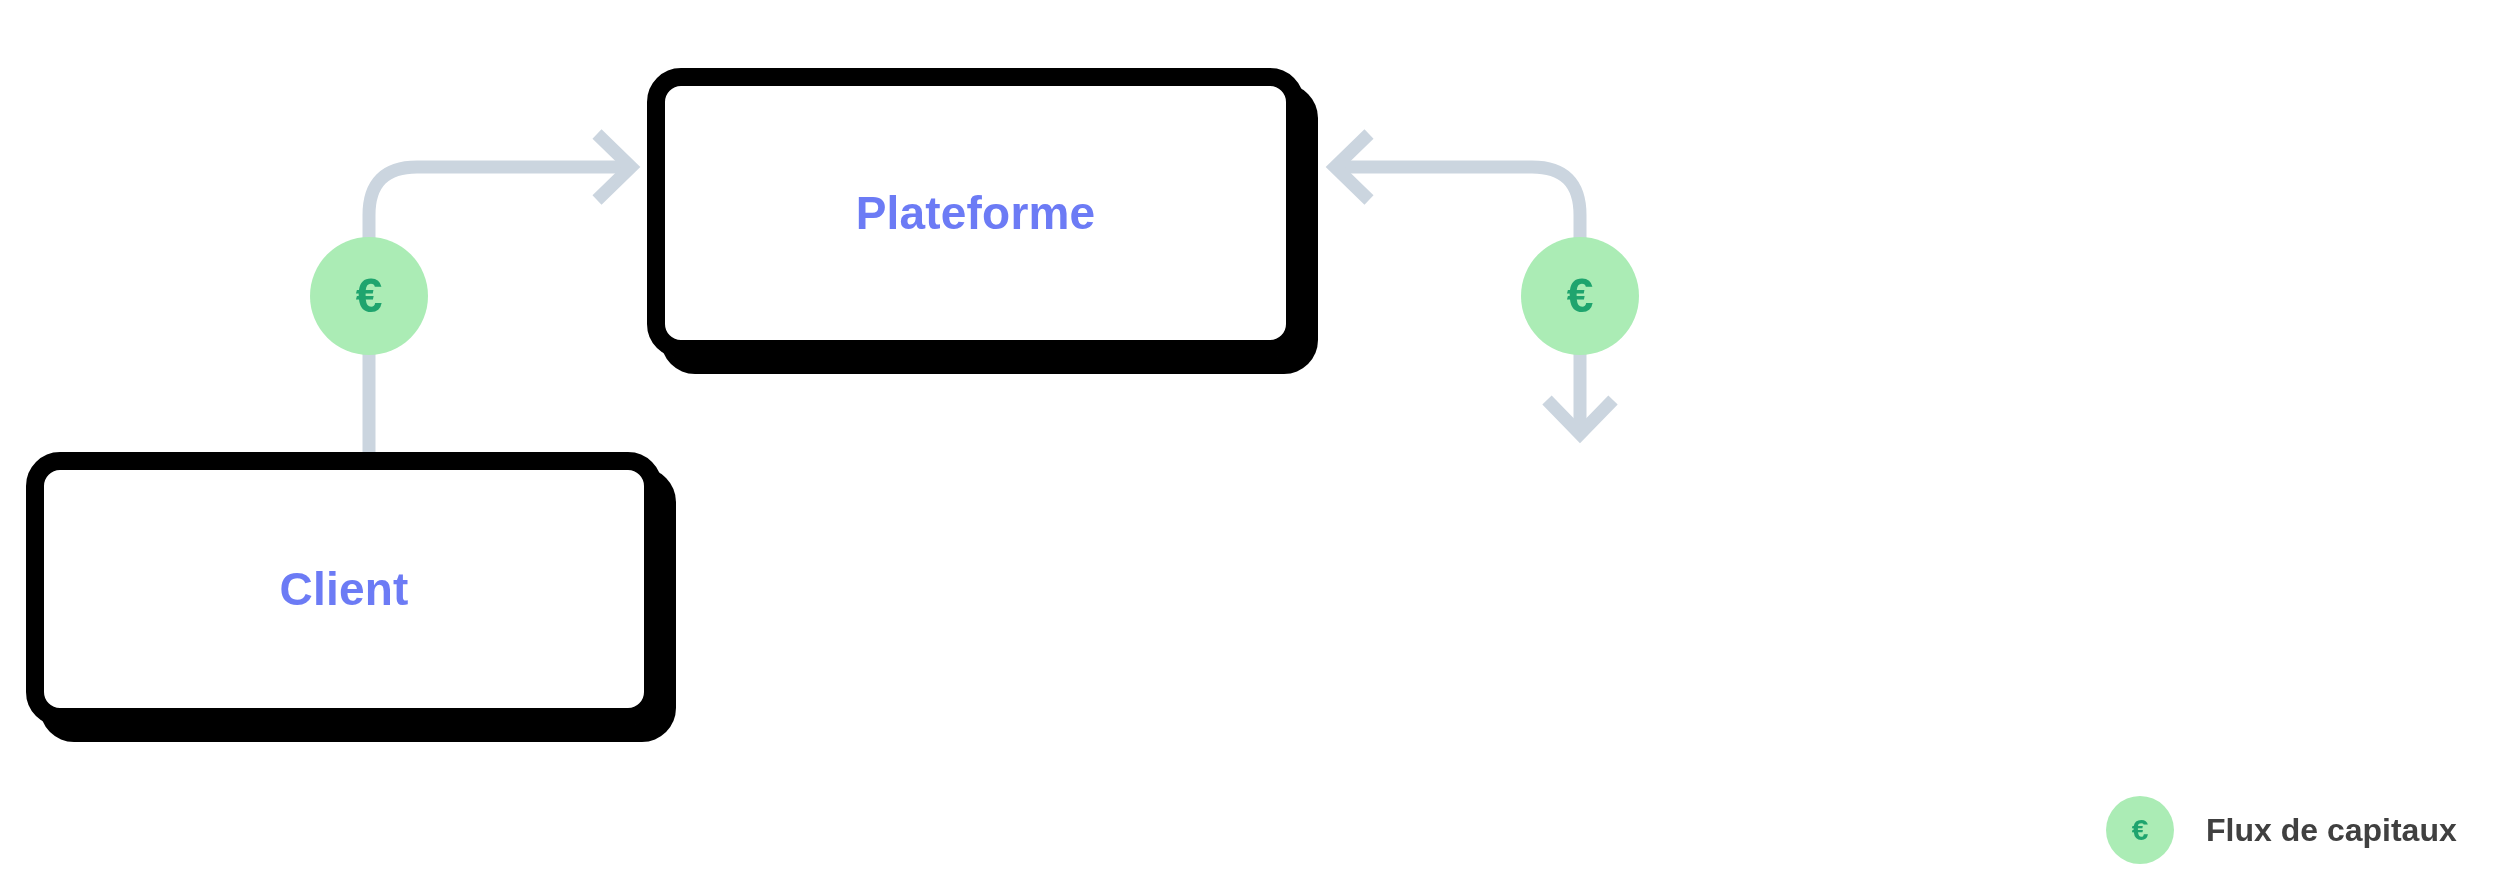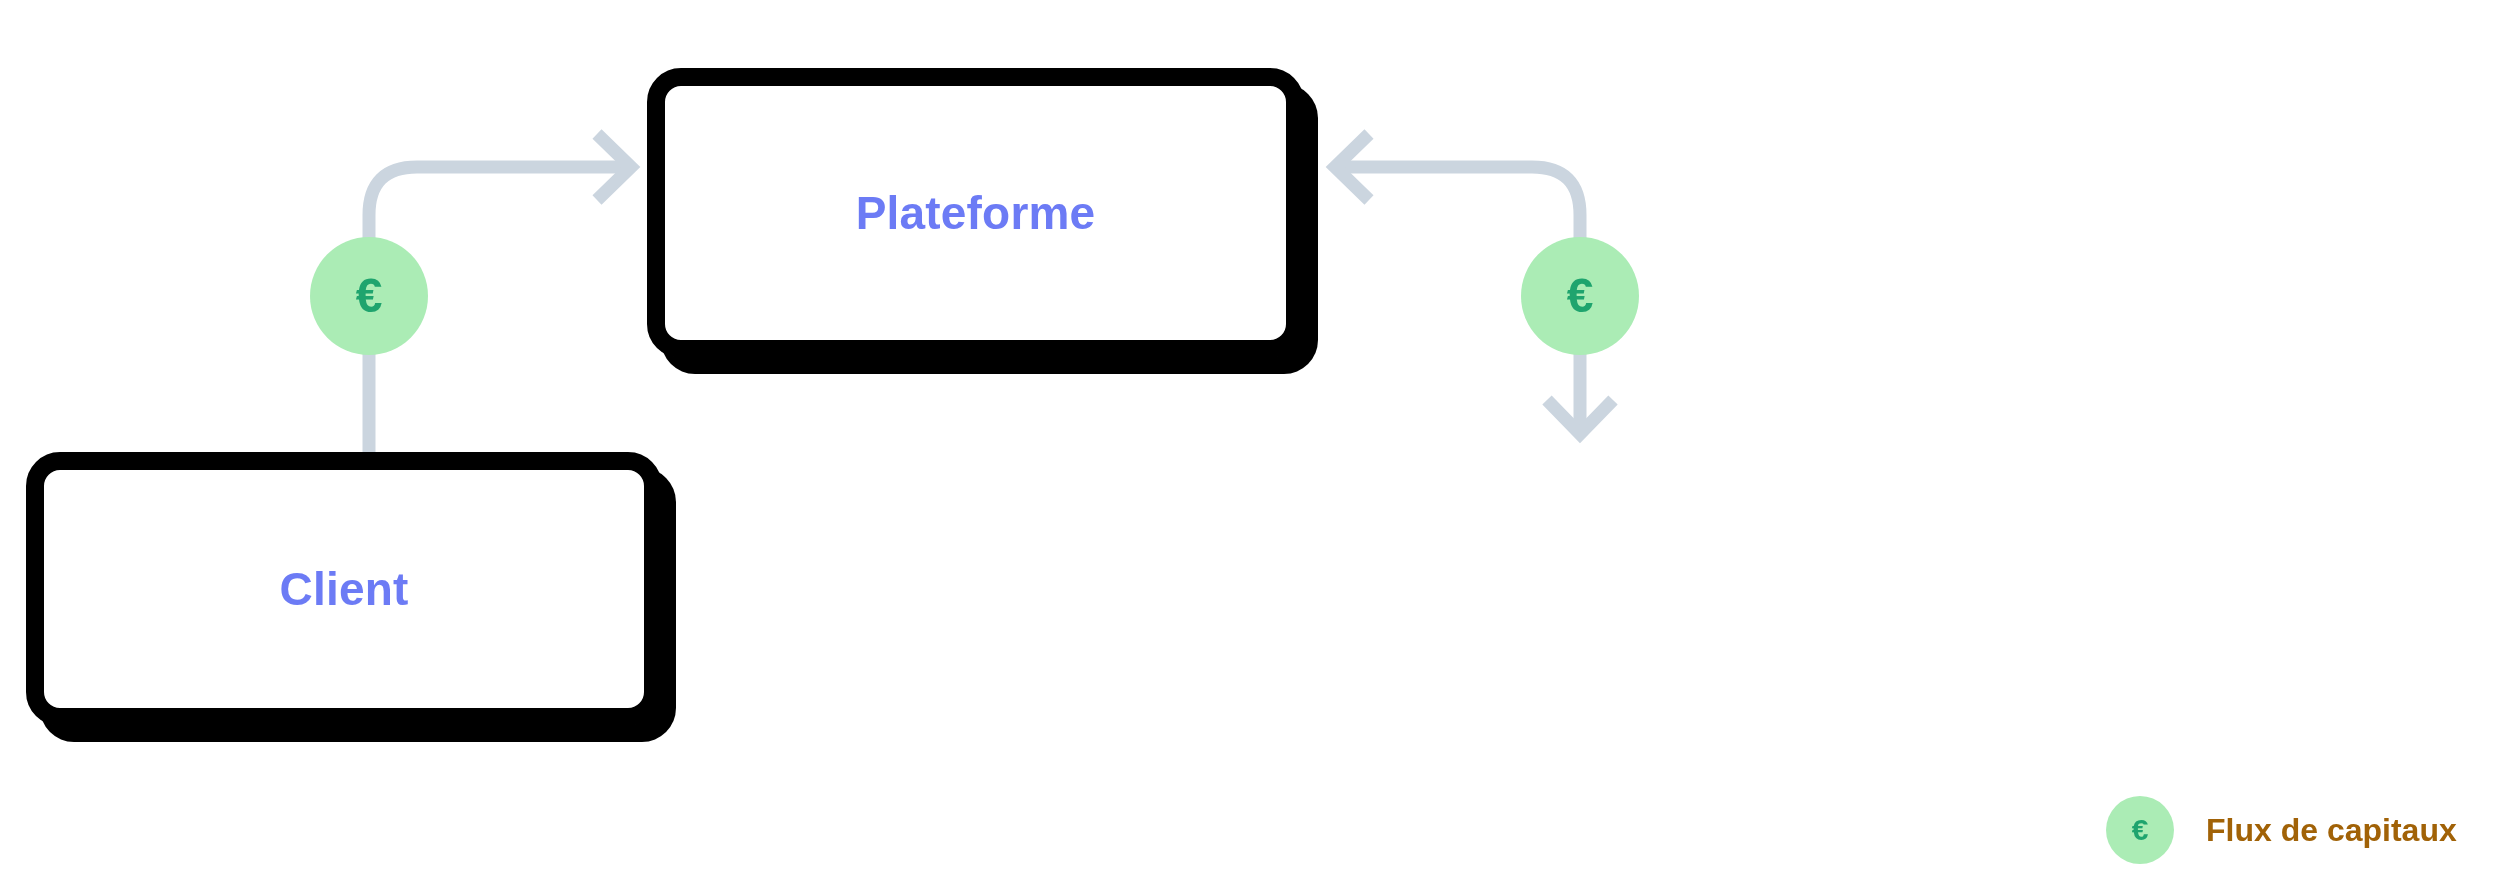--- a/index.html
+++ b/index.html
@@ -107,21 +107,21 @@
     display: flex;
     align-items: center;
     justify-content: center;
     color: #1FA46E;
     font-size: 30px;
     font-weight: 600;
     line-height: 1;
     flex: 0 0 auto;
   }
   #legend-label {
-    color: #a16207;
+    color: #404040;
     font-size: 32px;
     font-weight: 700;
     white-space: nowrap;
     line-height: 1;
   }
 </style>
 </head>
 <body>
 
 <div id="canvas">

